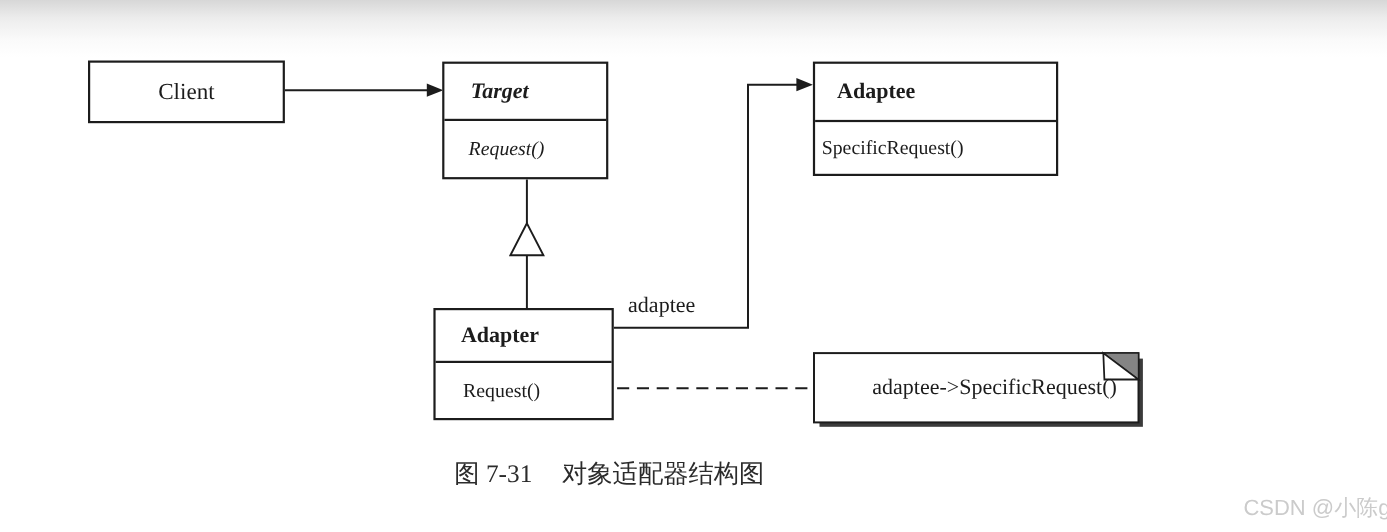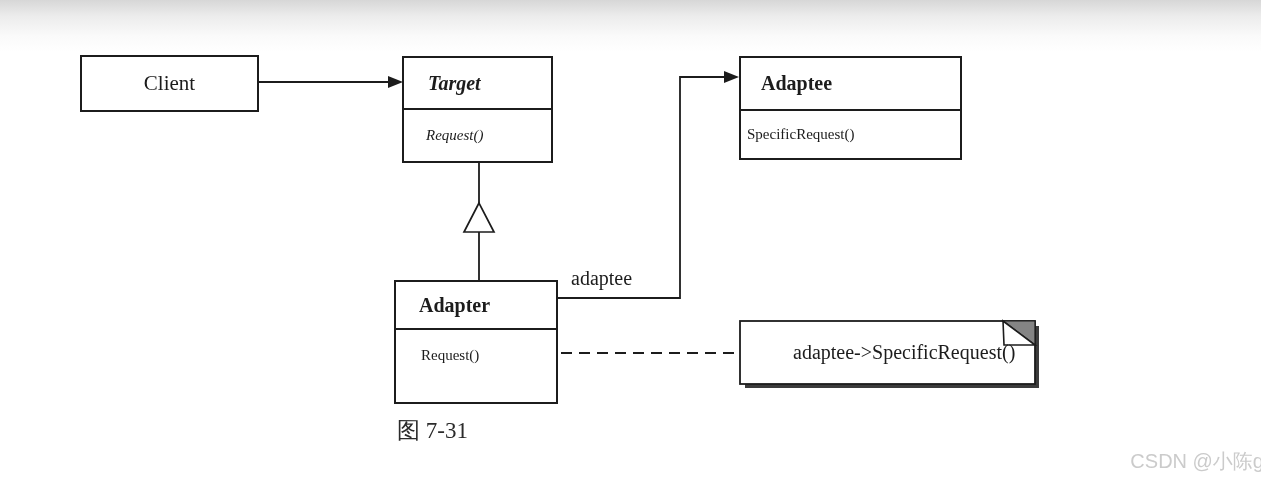--- a/index.html
+++ b/index.html
@@ -23,56 +23,56 @@
   .uml-name {
     display: flex;
     align-items: center;
     font-size: 20px;
     font-weight: bold;
   }
   .uml-methods {
     display: flex;
     align-items: center;
     border-top: 2px solid #1c1c1c;
-    font-size: 15px;
+    font-size: 18px;
   }
   .abstract .uml-name { font-style: italic; }
   .abstract .uml-methods { font-style: italic; }
   .client-box {
     left: 80px; top: 55px; width: 179px; height: 57px;
     display: flex; align-items: center; justify-content: center;
     font-size: 21px;
   }
   .target-box { left: 402px; top: 56px; width: 151px; height: 107px; text-align: right; }
   .target-box .uml-name { height: 50px; padding-left: 24px; }
   .target-box .uml-methods { height: 53px; padding-left: 22px; }
   .adaptee-box { left: 739px; top: 56px; width: 223px; height: 104px; }
   .adaptee-box .uml-name { height: 51px; padding-left: 20px; }
   .adaptee-box .uml-methods { height: 49px; padding-left: 6px; }
-  .adapter-box { left: 394px; top: 280px; width: 164px; height: 124px; }
+  .adapter-box { left: 394px; top: 280px; width: 164px; height: 102px; }
   .adapter-box .uml-name { height: 46px; padding-left: 23px; }
   .adapter-box .uml-methods { height: 52px; padding-left: 25px; }
   .note-text {
     position: absolute;
     z-index: 2;
     left: 776px; top: 321px; width: 295px; height: 63px;
     display: flex; align-items: center;
     padding-left: 17px;
     font-size: 20px;
   }
   .assoc-label {
     position: absolute;
     z-index: 2;
     left: 571px; top: 267px;
     font-size: 20px;
   }
   .caption {
     position: absolute;
     z-index: 2;
-    left: 397px; top: 415px;
+    left: 413px; top: 415px;
     display: flex;
     gap: 27px;
     font-size: 23px;
     color: #2b2b2b;
     white-space: nowrap;
     text-align: right;
   }
   .watermark {
     position: absolute;
     z-index: 3;
@@ -127,17 +127,18 @@
     <div class="uml-name">Adapter</div>
     <div class="uml-methods">Request()</div>
   </div>
 
   <div class="note-text">adaptee-&gt;SpecificRequest()</div>
 
   <div class="assoc-label">adaptee</div>
 
   <div class="caption">
     <span>图 7-31</span>
+    <span>对象适配器结构图</span>
   </div>
 
   <div class="watermark">CSDN @小陈g</div>
 
 </div>
 
 </body></html>

